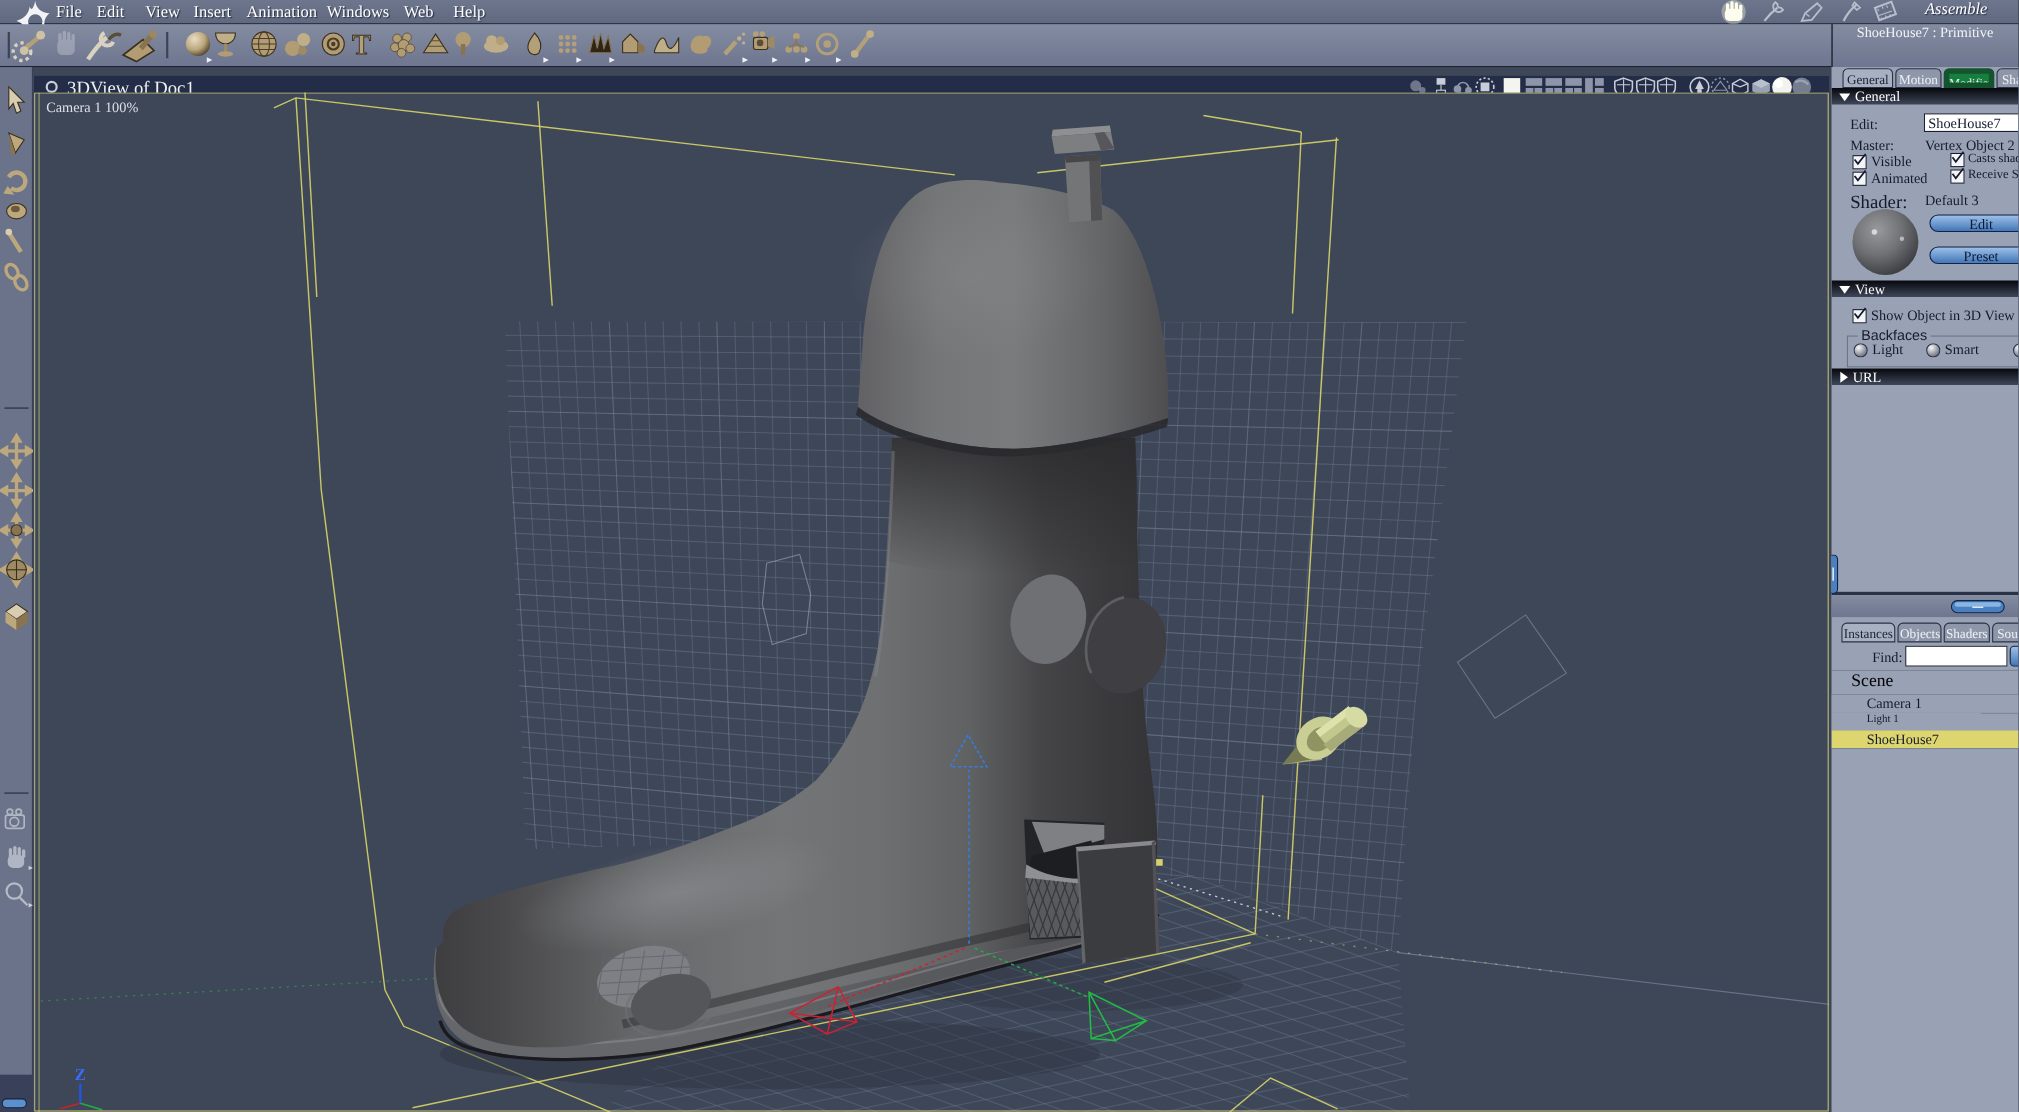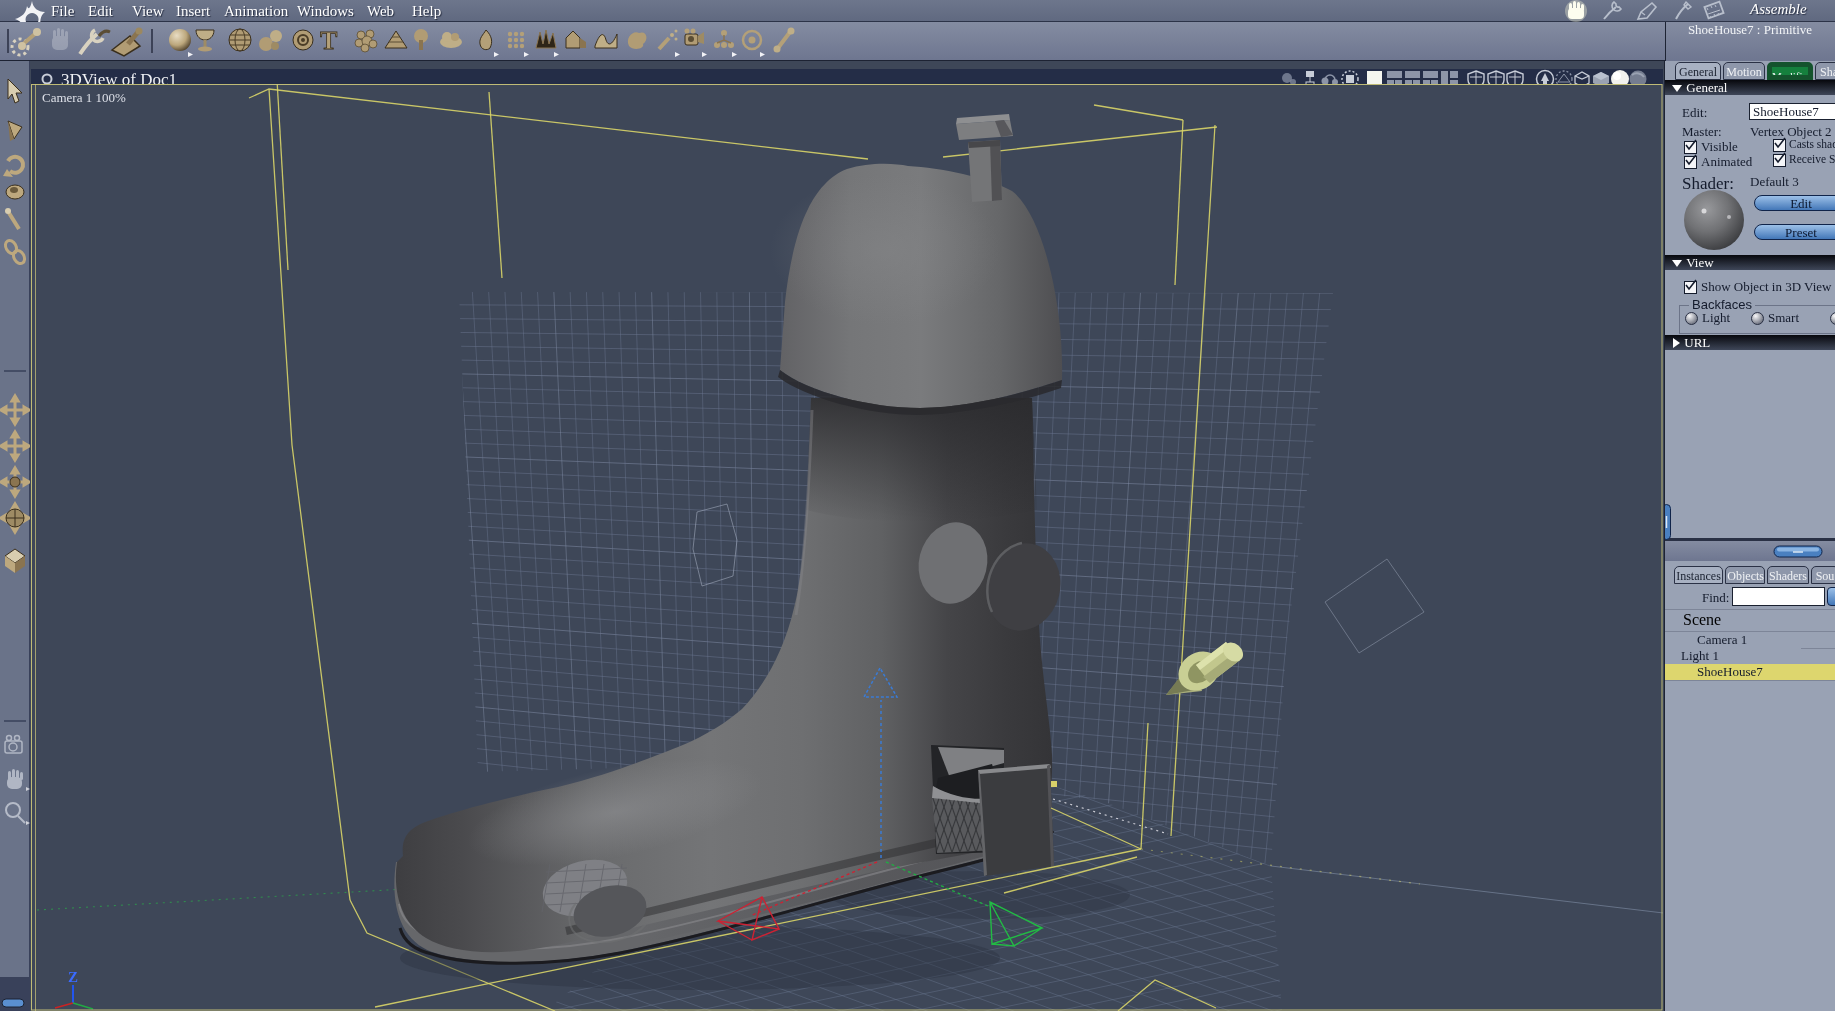--- a/index.html
+++ b/index.html
@@ -788,17 +788,17 @@
     <div class="abs" style="left:102px;top:505px;width:42px;height:18px;background:#8e97aa;border:1px solid #2a3145;border-radius:5px 5px 0 0;font-family:'Liberation Serif',serif;font-size:12px;color:#f0f2f5;text-align:center;line-height:18px;white-space:nowrap;overflow:hidden;box-sizing:border-box;">Shaders</div>
     <div class="abs" style="left:146px;top:505px;width:28px;height:18px;background:#8e97aa;border:1px solid #2a3145;border-radius:5px 5px 0 0;font-family:'Liberation Serif',serif;font-size:12px;color:#f0f2f5;text-align:center;line-height:18px;white-space:nowrap;overflow:hidden;box-sizing:border-box;">Sou</div>
     <div style="position:absolute;font-family:'Liberation Serif',serif;font-size:13px;color:#141b2c;left:37px;top:529px;">Find:</div>
     <div class="abs" style="left:67px;top:526px;width:93px;height:19px;background:#fff;border:1px solid #1a2130;box-sizing:border-box;"></div>
     <div class="abs" style="left:162px;top:526px;width:9px;height:19px;background:linear-gradient(#9cc0e8,#4377b8);border:1px solid #10244a;border-radius:4px 0 0 4px;box-sizing:border-box;"></div>
     <div style="position:absolute;left:18px;top:550px;font-family:" liberation="" serif',serif;font-size:18px;color:#141b2c;'="">Scene</div>
     <div class="abs" style="left:0;top:548px;width:171px;height:1px;background:#7d8598;"></div>
     <div class="abs" style="left:0;top:570px;width:171px;height:1px;background:#7d8598;"></div>
     <div class="abs" style="left:0;top:571px;width:171px;height:16px;background:#99a2b4;font-family:'Liberation Serif',serif;font-size:13px;color:#141b2c;padding-left:32px;box-sizing:border-box;">Camera 1</div>
     <div class="abs" style="left:0;top:587px;width:171px;height:1px;background:#7d8598;"></div>
-    <div class="abs" style="left:0;top:587px;width:136px;height:16px;background:#99a2b4;font-family:'Liberation Serif',serif;font-size:13px;color:#141b2c;padding-left:16px;box-sizing:border-box;">Light 1</div>
+    <div class="abs" style="left:0;top:587px;width:136px;height:16px;background:#99a2b4;font-family:'Liberation Serif',serif;font-size:10px;color:#141b2c;padding-left:32px;box-sizing:border-box;">Light 1</div>
     <div class="abs" style="left:0;top:603px;width:171px;height:1px;background:#7d8598;"></div>
     <div class="abs" style="left:0;top:603px;width:171px;height:16px;background:#ddd66e;font-family:'Liberation Serif',serif;font-size:13px;color:#141b2c;padding-left:32px;box-sizing:border-box;">ShoeHouse7</div>
     <div class="abs" style="left:0;top:619px;width:171px;height:1px;background:#7d8598;"></div>
   </div>
 
 </body></html>

